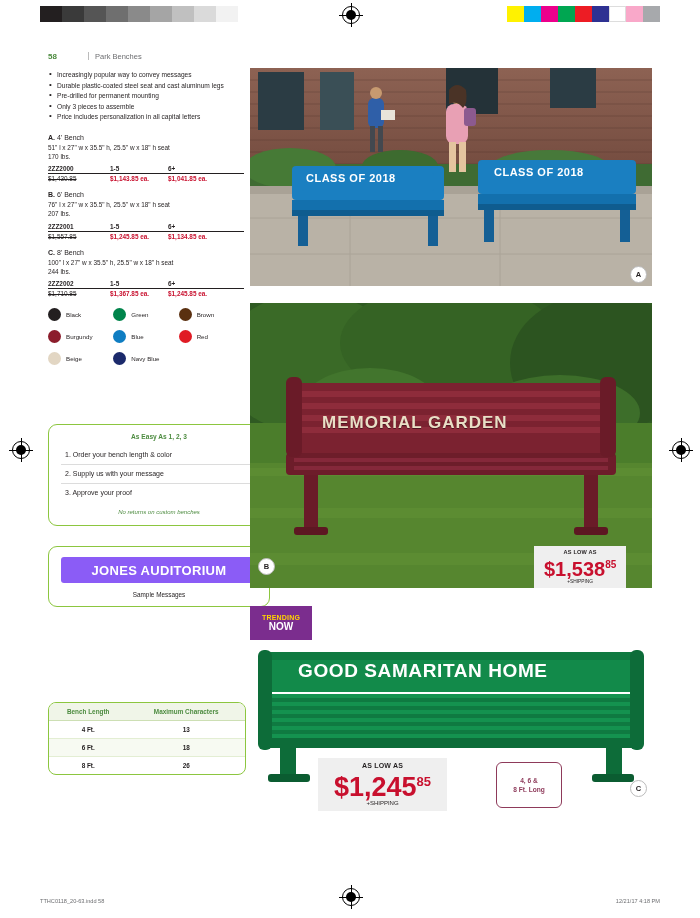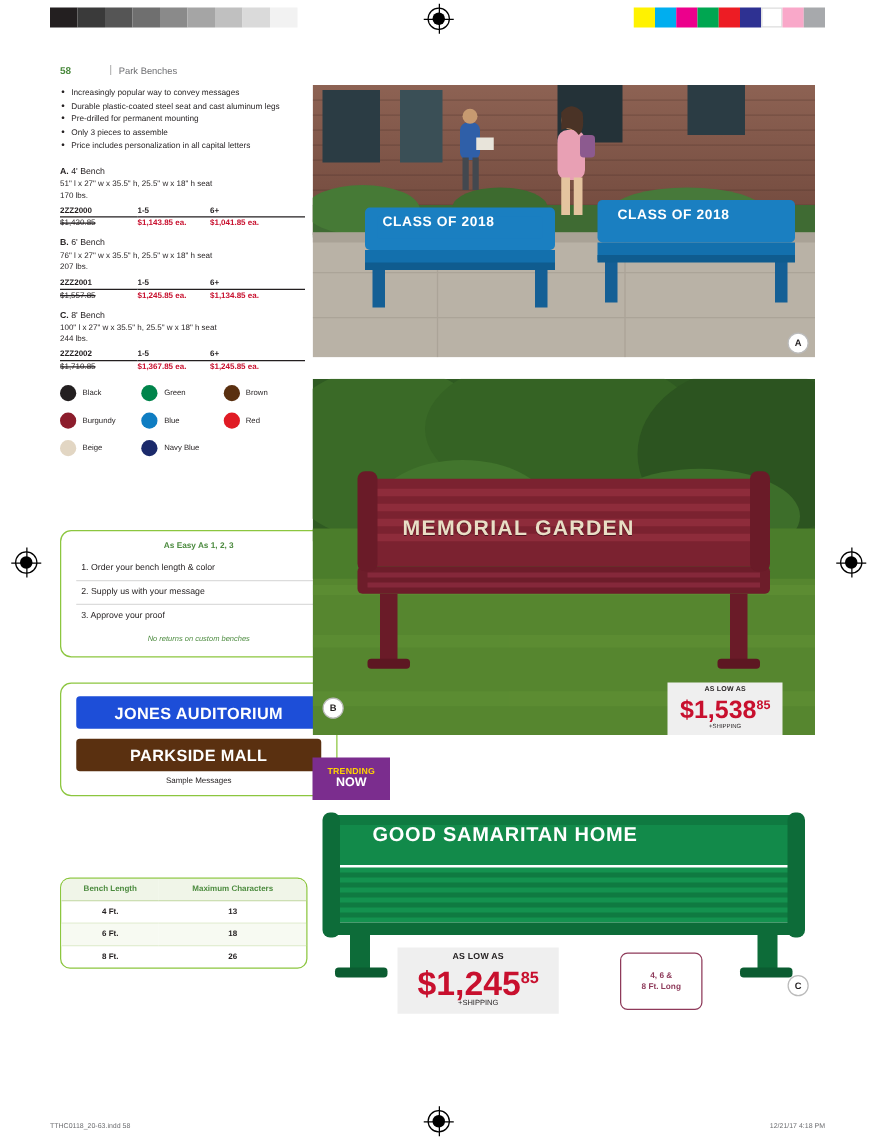--- a/index.html
+++ b/index.html
@@ -276,25 +276,22 @@
 
   <div class="greenbox easy">
     <div class="eh">As Easy As 1, 2, 3</div>
     <div class="ln">1. Order your bench length &amp; color</div>
     <div class="ln">2. Supply us with your message</div>
     <div class="ln" style="border-bottom:none;">3. Approve your proof</div>
     <div class="note">No returns on custom benches</div>
   </div>
 
   <div class="greenbox samples">
-    <div class="plate" style="background:#1d4ed8">
+    <div class="plate" style="background:#8b5cf6">
       <span>JONES AUDITORIUM</span>
-      </div>
-    <div class="plate" style="background:#5a3010;margin-bottom:4px;">
-      <span>PARKSIDE MALL</span>
       </div>
     <div class="cap">Sample Messages</div>
   </div>
 
   <div class="chartable">
     <table>
       <tbody>
           <tr>
         <th>Bench Length</th>
         <th>Maximum Characters</th>
@@ -463,21 +460,21 @@
         </g>
         <rect x="10" y="90" width="382" height="10" rx="4" fill="#0d6c39"></rect>
         <rect x="30" y="100" width="16" height="30" fill="#0d6c39"></rect>
         <rect x="356" y="100" width="16" height="30" fill="#0d6c39"></rect>
         <rect x="18" y="126" width="42" height="8" rx="3" fill="#0b5c31"></rect>
         <rect x="342" y="126" width="42" height="8" rx="3" fill="#0b5c31"></rect>
         <rect x="8" y="2" width="14" height="100" rx="6" fill="#0d6c39"></rect>
         <rect x="380" y="2" width="14" height="100" rx="6" fill="#0d6c39"></rect>
       </g>
     </svg>
-    <div class="benchtxt" style="left:48px;top:12px;font-size:16px;letter-spacing:.6px;">GOOD SAMARITAN HOME</div>
+    <div class="benchtxt" style="left:48px;top:12px;font-size:19px;letter-spacing:.6px;">GOOD SAMARITAN HOME</div>
   </div>
   <div class="flag" style="left:318px;top:758px;padding:4px 16px 5px 16px;">
     <div class="as" style="font-size:7px;">AS LOW AS</div>
     <div class="amt" style="font-size:27px;line-height:26px;"><span>$1,245</span><sup style="font-size:13px;">85</sup></div>
     <div class="shp" style="font-size:6px;">+SHIPPING</div>
   </div>
   <div class="lenbadge">
     <span>4, 6 &amp;</span>
     <span>8 Ft. Long</span>
   </div>

